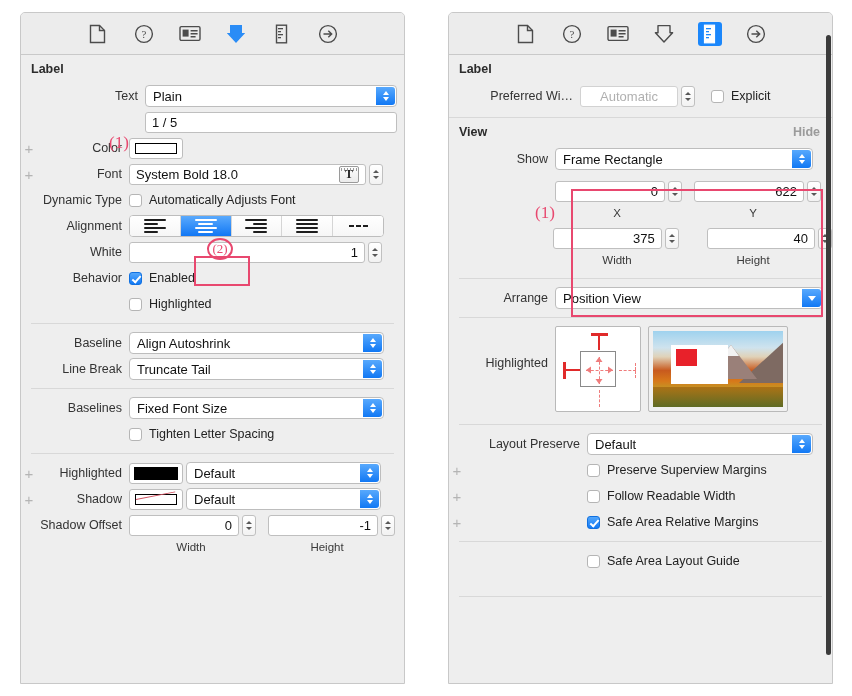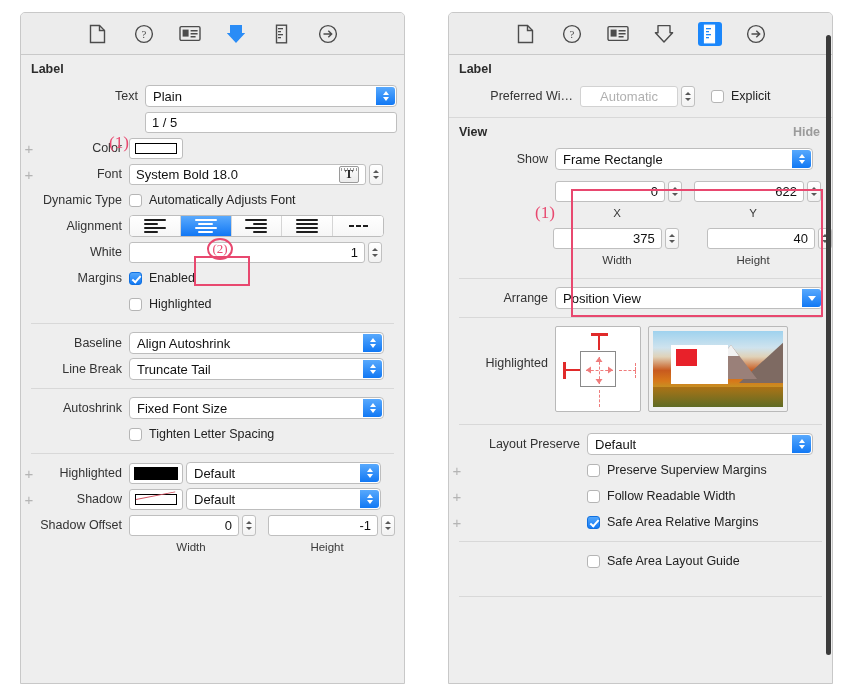--- a/index.html
+++ b/index.html
@@ -485,21 +485,21 @@
           <span>1</span>
         </div>
         <span class="stepper">
             <i class="up"></i>
             <i class="dn"></i>
           </span>
       </div>
 
       <div class="row">
         <span class="plus blank">+</span>
-        <span class="lbl" style="width:92px;">Margins</span>
+        <span class="lbl" style="width:92px;">Behavior</span>
         <span class="check on"></span>
         <span class="ctext">Enabled</span>
       </div>
       <div class="row">
         <span class="plus blank">+</span>
         <span class="lbl" style="width:92px;"></span>
         <span class="check"></span>
         <span class="ctext">Highlighted</span>
       </div>
 
@@ -526,21 +526,21 @@
               <i class="up"></i>
               <i class="dn"></i>
             </span>
         </div>
       </div>
 
       <div class="divider"></div>
 
       <div class="row">
         <span class="plus blank">+</span>
-        <span class="lbl" style="width:92px;">Autoshrink</span>
+        <span class="lbl" style="width:92px;">Baselines</span>
         <div class="popup" style="width:255px;">
           <span>Fixed Font Size</span>
           <span class="arrows">
               <i class="up"></i>
               <i class="dn"></i>
             </span>
         </div>
       </div>
 
       <div class="row">

